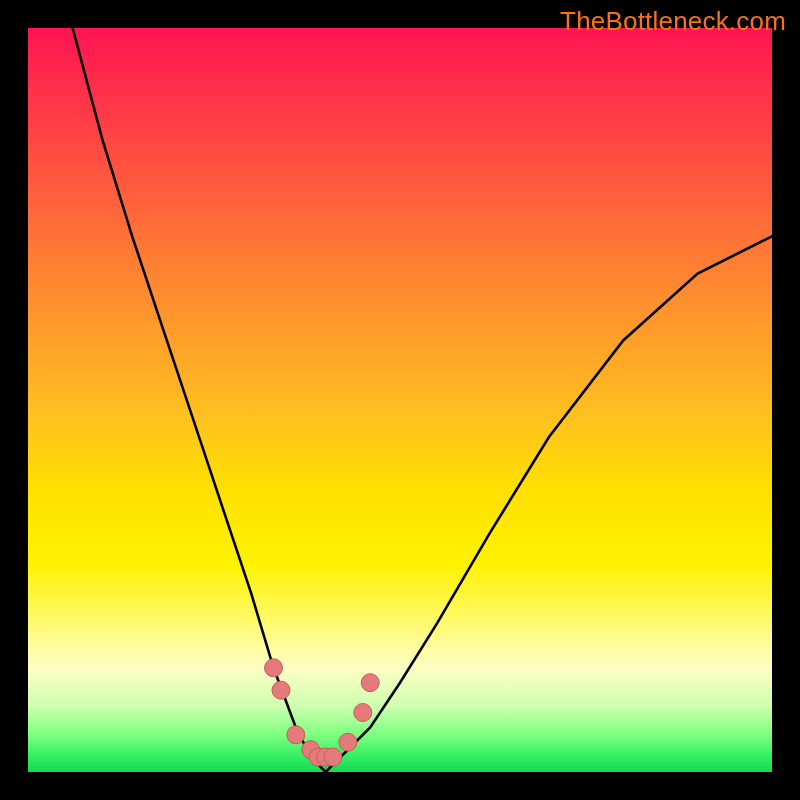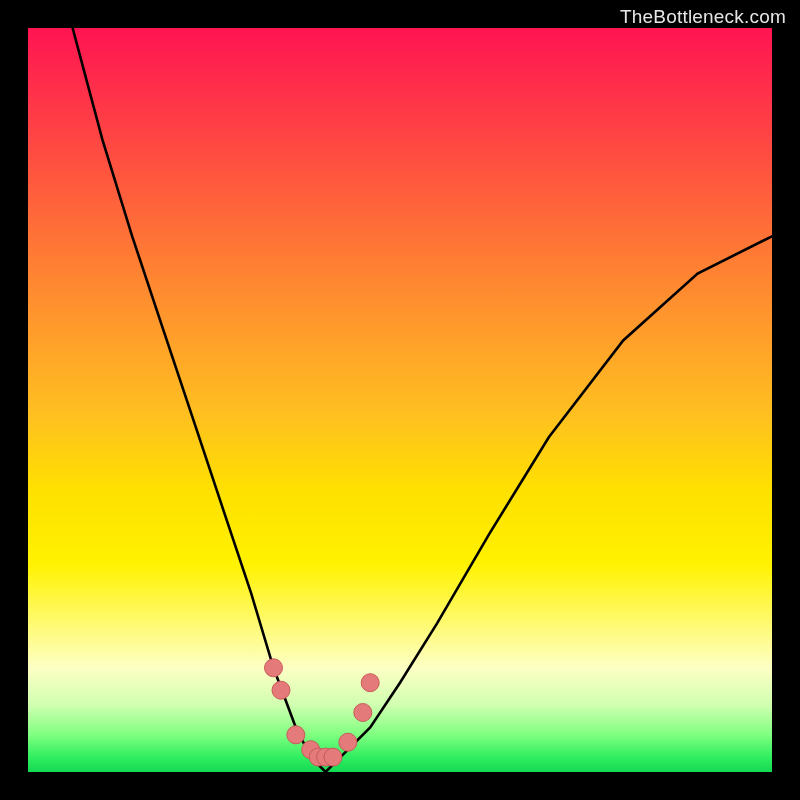--- a/index.html
+++ b/index.html
@@ -29,22 +29,22 @@
       #d0ffb0 91%,
       #7fff80 95%,
       #30ee60 98%,
       #14d953 100%
     );
   }
   .watermark {
     position: absolute;
     top: 6px;
     right: 14px;
-    color: #e5e5e5;
-    font-size: 19px;
+    color: #f97316;
+    font-size: 26px;
     font-weight: 500;
     letter-spacing: 0.2px;
     font-family: Arial, Helvetica, sans-serif;
   }
   svg.curve {
     position: absolute;
     left: 0;
     top: 0;
     width: 744px;
     height: 744px;

